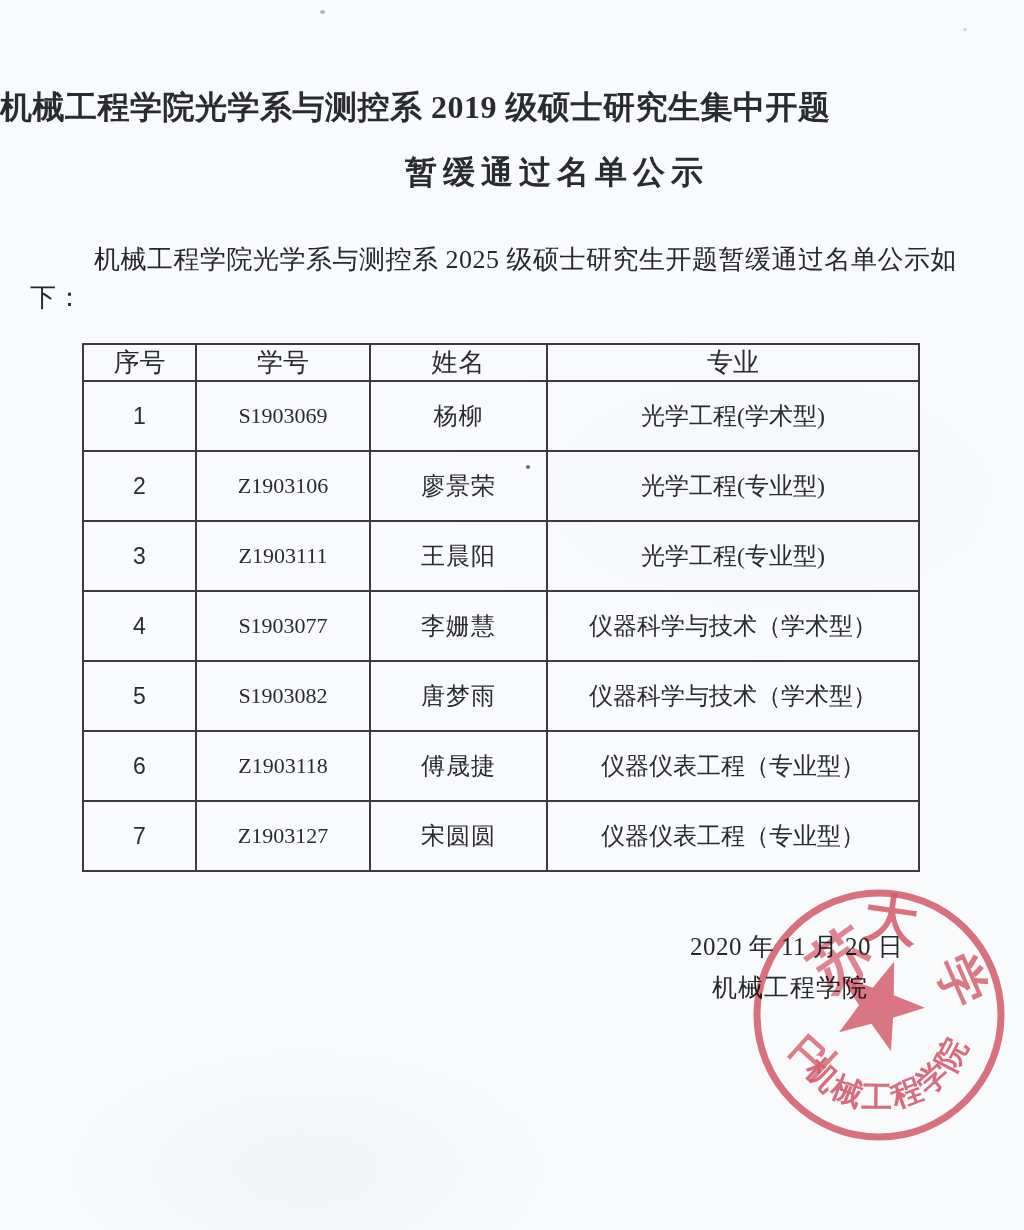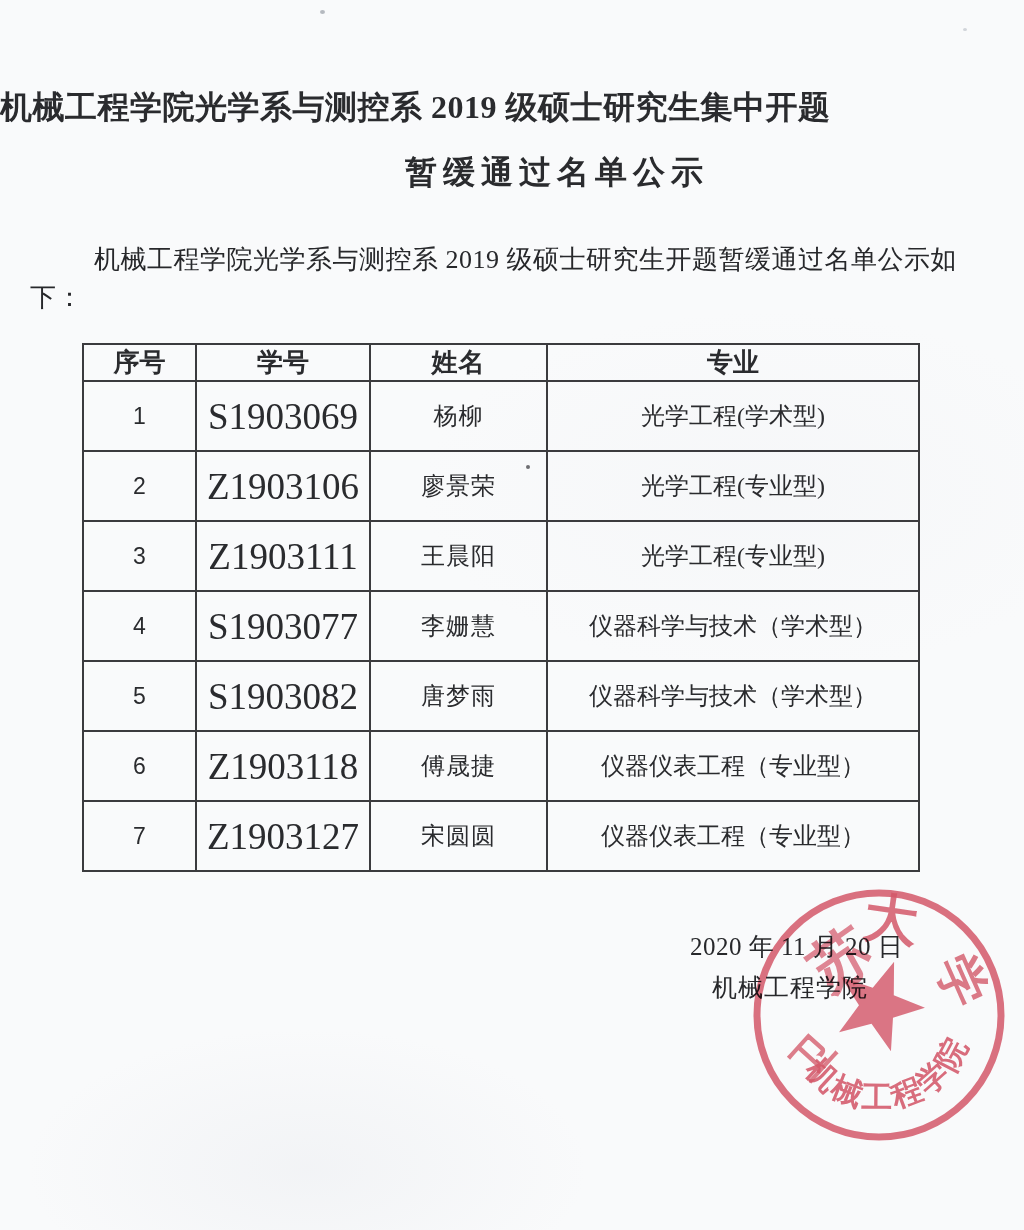--- a/index.html
+++ b/index.html
@@ -34,24 +34,24 @@
     position:absolute; left:82px; top:343px;
     border-collapse:collapse; table-layout:fixed; width:828px;
     background:transparent;
   }
   table.list td, table.list th {
     border:2px solid #3b3b3e;
     text-align:center; vertical-align:middle;
     padding:0; color:#2a2b2e;
     overflow:hidden; white-space:nowrap;
   }
-  table.list tr.hdr th { height:34px; font-size:26px; font-weight:bold; }
+  table.list tr.hdr th { height:34px; font-size:26px; font-weight:normal; }
   table.list tr.row td { height:68px; }
   .c-seq   { width:111px; font-family:"Liberation Sans","DejaVu Sans",sans-serif; font-size:23px; }
-  .c-id    { width:172px; font-size:37px; }
+  .c-id    { width:172px; font-size:22px; }
   .c-name  { width:175px; font-size:24px; letter-spacing:1px; }
   .c-major { width:370px; font-size:24px; }
   .date-line {
     position:absolute; left:690px; top:930px;
     font-size:25px; color:#27282b; letter-spacing:0.5px;text-align:center;
   }
   .sign-line {
     position:absolute; left:712px; top:971px;
     font-size:25px; color:#27282b; letter-spacing:1px;
   }
@@ -67,21 +67,21 @@
 </style>
 </head>
 <body>
 
 <div class="page">
 
   <div class="title-line1">机械工程学院光学系与测控系 2019 级硕士研究生集中开题</div>
   <div class="title-line2">暂缓通过名单公示</div>
 
   <div class="intro">
-    <div class="indent">机械工程学院光学系与测控系 2019 级硕士研究生开题暂缓通过名单公示如</div>
+    <div class="indent">机械工程学院光学系与测控系 2025 级硕士研究生开题暂缓通过名单公示如</div>
     <div>下：</div>
   </div>
 
   <table class="list">
     <tbody>
       <tr class="hdr">
         <th class="c-seq">序号</th>
         <th class="c-id">学号</th>
         <th class="c-name">姓名</th>
         <th class="c-major">专业</th>

